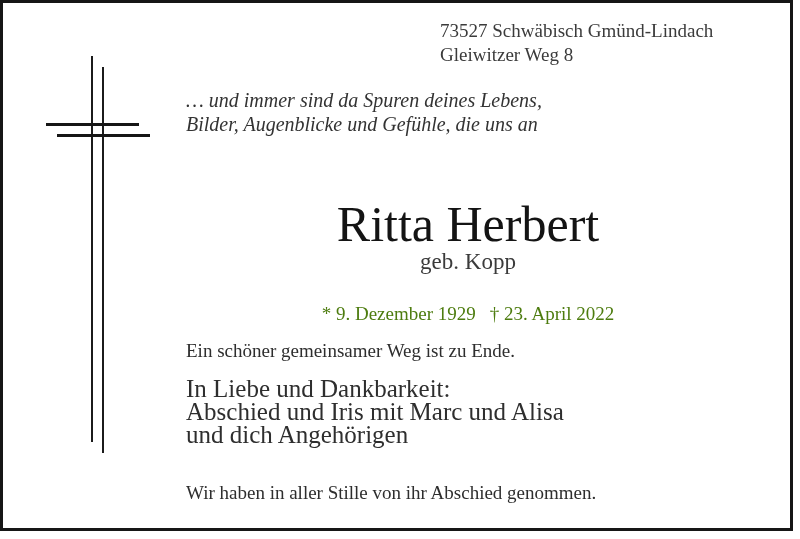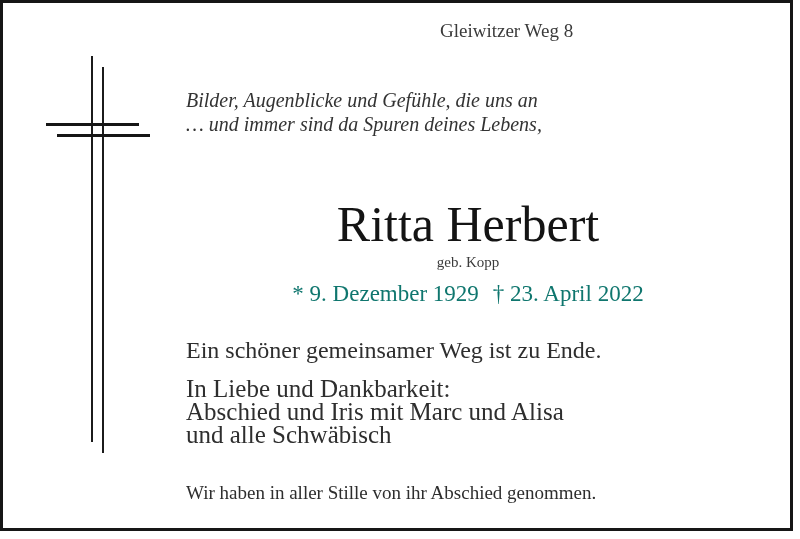--- a/index.html
+++ b/index.html
@@ -53,30 +53,30 @@
   .center-col {
     position: absolute; left: 183px; top: 0;
     width: 564px; text-align: center;
   }
   .name {
     position: absolute; left: 0; top: 193px; width: 100%;
     font-size: 50px; line-height: 1.15; color: #141414;
   }
   .maiden {
     position: absolute; left: 0; top: 249px; width: 100%;
-    font-size: 15px; line-height: 20px; color: #3b3b3b;
+    font-size: 23px; line-height: 20px; color: #3b3b3b;
   }
   .dates {
-    position: absolute; left: 0; top: 280px; width: 100%;
-    font-size: 23px; line-height: 22px; color: #0f766e;
+    position: absolute; left: 0; top: 300px; width: 100%;
+    font-size: 19px; line-height: 22px; color: #4d7c0f;
   }
   .dates .gap { display: inline-block; width: 14px; }
   .para-open {
     position: absolute; left: 183px; top: 336px;
-    font-size: 24px; line-height: 23px;
+    font-size: 19px; line-height: 23px;
   }
   .mourners {
     position: absolute; left: 183px; top: 374px;
     font-size: 25px; line-height: 23px;
   }
   .closing {
     position: absolute; left: 183px; top: 478px;
     font-size: 19px; line-height: 23px; text-align: center;
   }
 </style>
@@ -86,39 +86,40 @@
 <div class="card">
 
   <div class="cross">
     <div class="v1"></div>
     <div class="v2"></div>
     <div class="h1"></div>
     <div class="h2"></div>
   </div>
 
   <div class="address">
+    <div>73527 Schwäbisch Gmünd-Lindach</div>
     <div>Gleiwitzer Weg 8</div>
   </div>
 
   <div class="quote">
+    <div>… und immer sind da Spuren deines Lebens,</div>
     <div>Bilder, Augenblicke und Gefühle, die uns an</div>
-    <div>… und immer sind da Spuren deines Lebens,</div>
   </div>
 
   <div class="center-col">
     <div class="name">Ritta Herbert</div>
     <div class="maiden">geb. Kopp</div>
     <div class="dates">
       <span>* 9. Dezember 1929</span><span class="gap"></span><span>† 23. April 2022</span>
     </div>
   </div>
 
   <div class="para-open">Ein schöner gemeinsamer Weg ist zu Ende.</div>
 
   <div class="mourners">
     <div>In Liebe und Dankbarkeit:</div>
     <div>Abschied und Iris mit Marc und Alisa</div>
-    <div>und alle Schwäbisch</div>
+    <div>und dich Angehörigen</div>
   </div>
 
   <div class="closing">Wir haben in aller Stille von ihr Abschied genommen.</div>
 
 </div>
 
 </body></html>

